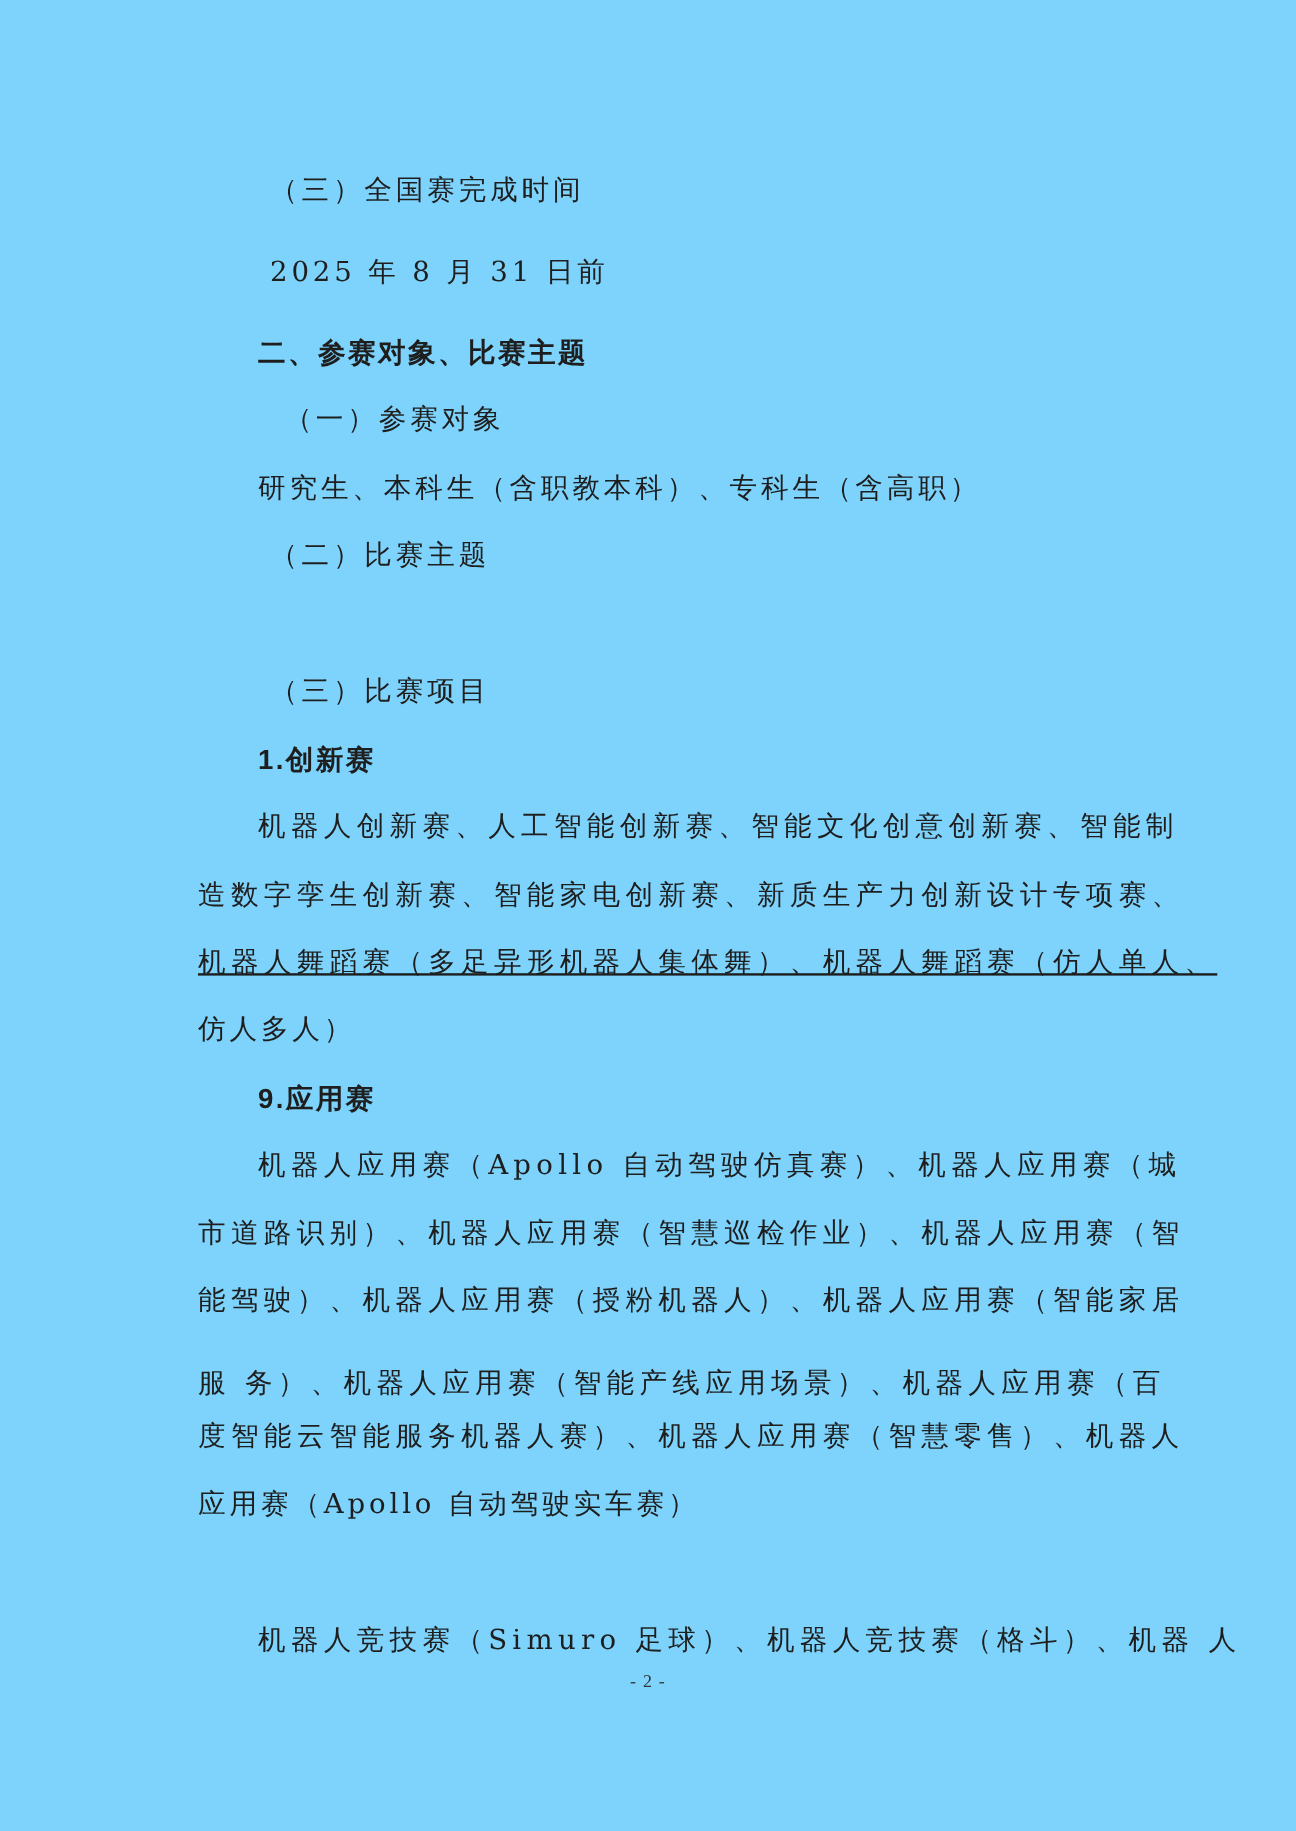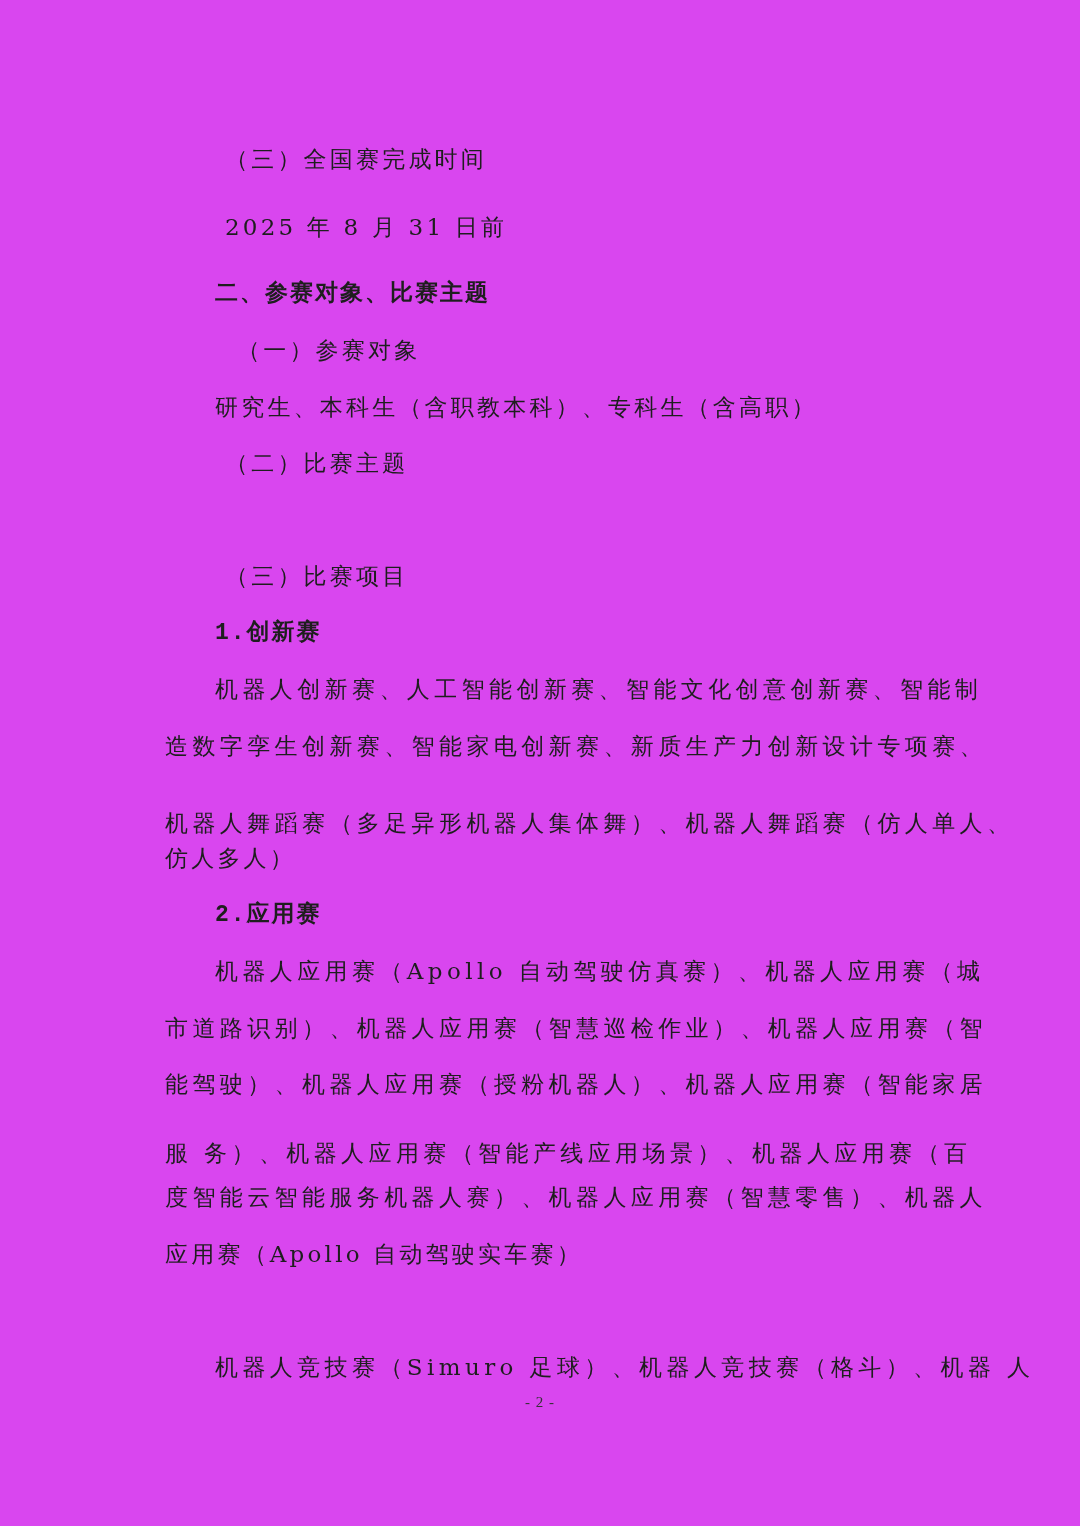--- a/index.html
+++ b/index.html
@@ -13,35 +13,35 @@
       position: relative;
       overflow: hidden;
       font-family: "DejaVu Serif", "Liberation Serif", serif;
       color: #1e1e1e;
     }
     .page {
       position: absolute;
       left: 0; top: 0;
       width: 1080px;
       height: 1526px;
-      background: #d946ef;
+      background: #7dd3fc;
     }
     .line {
       position: absolute;
       left: 165px;
       width: 760px;
       font-size: 23px;
       line-height: 32px;
       letter-spacing: 3.2px;
       white-space: nowrap;
     }
     .indent { left: 215px; }
     .sub-indent { left: 225px; }
     .bold {
-      font-family: Liberation Mono, monospace;
+      font-family: Liberation Sans, sans-serif;
       font-weight: bold;
       letter-spacing: 2px;
     }
     .justify {
       letter-spacing: 4.4px;
     }
     .page-number {
       position: absolute;
       left: 0;
       width: 1080px;
@@ -66,24 +66,24 @@
   <div class="line sub-indent" style="top:334px;margin-left:12px;">（一）参赛对象</div>
   <div class="line indent" style="top:391px;">研究生、本科生（含职教本科）、专科生（含高职）</div>
 
   <div class="line sub-indent" style="top:447px;">（二）比赛主题</div>
 
   <div class="line sub-indent" style="top:560px;">（三）比赛项目</div>
 
   <div class="line indent bold" style="top:617px;">1.创新赛</div>
   <div class="line indent justify" style="top:673px;">机器人创新赛、人工智能创新赛、智能文化创意创新赛、智能制</div>
   <div class="line justify" style="top:730px;">造数字孪生创新赛、智能家电创新赛、新质生产力创新设计专项赛、</div>
-  <div class="line justify" style="top:807px;">机器人舞蹈赛（多足异形机器人集体舞）、机器人舞蹈赛（仿人单人、</div>
+  <div class="line justify" style="top:786px;text-decoration:underline;">机器人舞蹈赛（多足异形机器人集体舞）、机器人舞蹈赛（仿人单人、</div>
   <div class="line" style="top:842px;">仿人多人）</div>
 
-  <div class="line indent bold" style="top:899px;">2.应用赛</div>
+  <div class="line indent bold" style="top:899px;">9.应用赛</div>
   <div class="line indent justify" style="top:955px;">机器人应用赛（Apollo 自动驾驶仿真赛）、机器人应用赛（城</div>
   <div class="line justify" style="top:1068px;">能驾驶）、机器人应用赛（授粉机器人）、机器人应用赛（智能家居</div>
   <div class="line justify" style="top:1012px;">市道路识别）、机器人应用赛（智慧巡检作业）、机器人应用赛（智</div>
   <div class="line justify" style="top:1125px;margin-top:12px;">服 务）、机器人应用赛（智能产线应用场景）、机器人应用赛（百</div>
   <div class="line" style="top:1238px;">应用赛（Apollo 自动驾驶实车赛）</div>
   <div class="line justify" style="top:1181px;">度智能云智能服务机器人赛）、机器人应用赛（智慧零售）、机器人</div>
 
   <div class="line indent justify" style="top:1351px;">机器人竞技赛（Simuro 足球）、机器人竞技赛（格斗）、机器 人</div>
 
   <div class="page-number">- 2 -</div>

